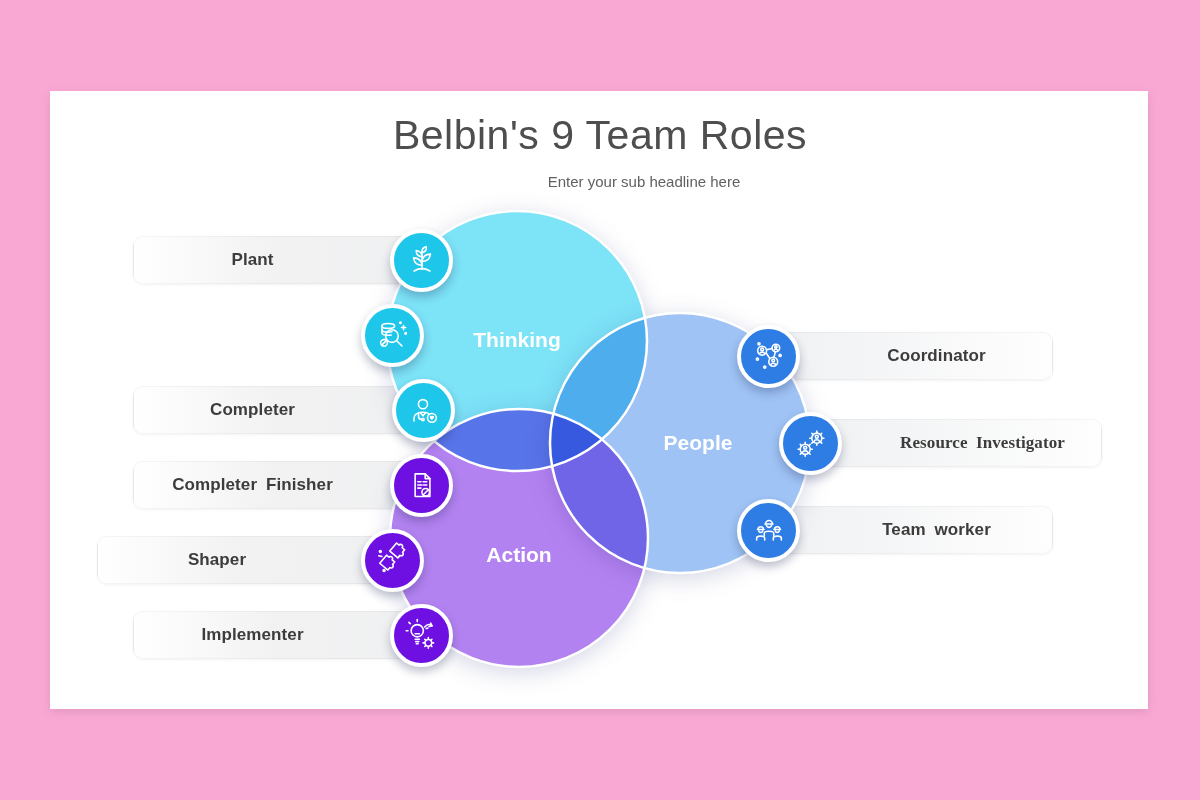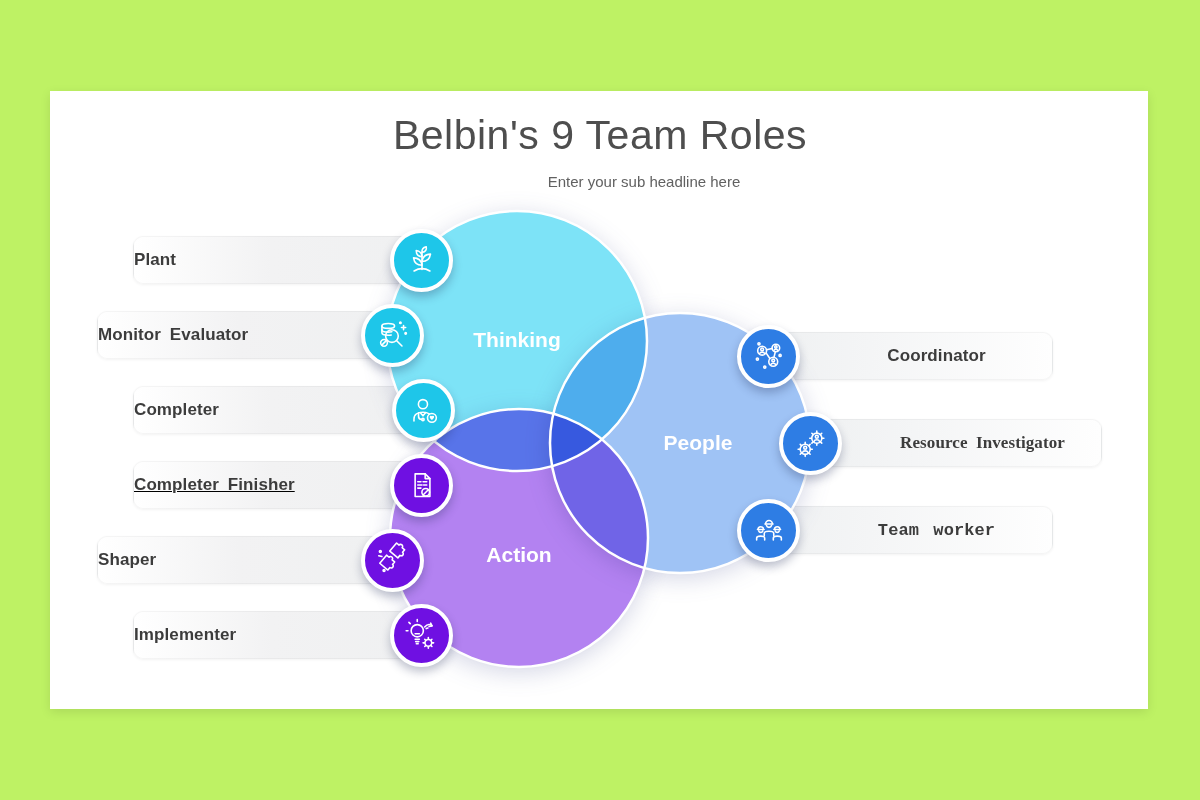--- a/index.html
+++ b/index.html
@@ -1,28 +1,28 @@
 <!DOCTYPE html>
 <html><head>
 <meta charset="utf-8">
 <style>
   html,body{margin:0;padding:0;background:#e8e7e9;}
-  .stage{position:relative;width:1200px;height:800px;background:#bef264;overflow:hidden;
+  .stage{position:relative;width:1200px;height:800px;background:#f9a8d4;overflow:hidden;
          font-family:"Liberation Sans",sans-serif;}
   .card{position:absolute;left:50px;top:91px;width:1098px;height:618px;background:#ffffff;
         box-shadow:0 3px 10px rgba(0,0,0,0.10);}
   .title{position:absolute;left:0;top:112px;width:100%;text-align:center;
          font-size:41px;font-weight:500;color:#4e4e4e;letter-spacing:.5px;}
   .subtitle{position:absolute;left:0;top:173px;width:100%;text-align:center;
          font-size:15px;font-weight:400;color:#616161;margin-left:44px;}
   
   .pill{position:absolute;height:48px;border-radius:10px;display:flex;align-items:center;
         z-index:1;border:1px solid rgba(0,0,0,0.035);box-sizing:border-box;
         box-shadow:0 1px 3px rgba(0,0,0,0.05);}
-  .pill-left{justify-content:flex-start;
+  .pill-left{justify-content:center;
         background:linear-gradient(90deg,#ffffff 0%,#f2f2f3 45%,#eff0f1 100%);}
   .pill-right{justify-content:center;
         background:linear-gradient(90deg,#eef0f1 0%,#f4f5f6 40%,#fefefe 100%);}
   .pill-label{font-size:17px;font-weight:700;color:#3c3c3c;word-spacing:4px;letter-spacing:.1px;}
   
   .venn-svg{position:absolute;left:0;top:0;z-index:2;isolation:isolate;}
   .venn-base{filter:drop-shadow(0 5px 12px rgba(50,60,130,0.22));}
   .mult{mix-blend-mode:multiply;}
   .venn-stroke{fill:none;stroke:#ffffff;stroke-width:2.5;}
   .venn-label{font-family:"Liberation Sans",sans-serif;font-size:21px;font-weight:700;fill:#ffffff;
@@ -40,43 +40,40 @@
 
 <div class="stage">
   <div class="card"></div>
 
   <div class="title">Belbin's 9 Team Roles</div>
   <div class="subtitle">Enter your sub headline here</div>
 
   <div class="pill pill-left" style="left:133px;top:236px;width:308px;padding-right:69px;">
     <span class="pill-label">Plant</span>
   </div>
-  <div class="pill pill-left" style="left:97px;top:311px;width:315px;padding-right:75px;">
-    <span class="pill-label">Monitor Evaluator</span>
-  </div>
   <div class="pill pill-left" style="left:133px;top:386px;width:308px;padding-right:69px;">
     <span class="pill-label">Completer</span>
   </div>
-  <div class="pill pill-left" style="left:133px;top:461px;width:308px;padding-right:69px;text-decoration:underline;">
+  <div class="pill pill-left" style="left:133px;top:461px;width:308px;padding-right:69px;">
     <span class="pill-label">Completer Finisher</span>
   </div>
   <div class="pill pill-left" style="left:133px;top:611px;width:308px;padding-right:69px;">
     <span class="pill-label">Implementer</span>
   </div>
   <div class="pill pill-left" style="left:97px;top:536px;width:315px;padding-right:75px;">
     <span class="pill-label">Shaper</span>
   </div>
 
   <div class="pill pill-right" style="left:748px;top:332px;width:305px;padding-left:72px;">
     <span class="pill-label">Coordinator</span>
   </div>
   <div class="pill pill-right" style="left:790px;top:419px;width:312px;padding-left:73px;font-family:Liberation Serif, serif;">
     <span class="pill-label">Resource Investigator</span>
   </div>
-  <div class="pill pill-right" style="left:748px;top:506px;width:305px;padding-left:72px;font-family:Liberation Mono, monospace;">
+  <div class="pill pill-right" style="left:748px;top:506px;width:305px;padding-left:72px;">
     <span class="pill-label">Team worker</span>
   </div>
 
   <svg class="venn-svg" width="1200" height="800" viewBox="0 0 1200 800">
     <g>
       <circle class="venn-base" cx="517" cy="341" r="130" fill="#ffffff"></circle>
       <circle class="venn-base" cx="519" cy="538" r="129" fill="#ffffff"></circle>
       <circle class="venn-base" cx="680" cy="443" r="130" fill="#ffffff"></circle>
     </g>
     <g>

